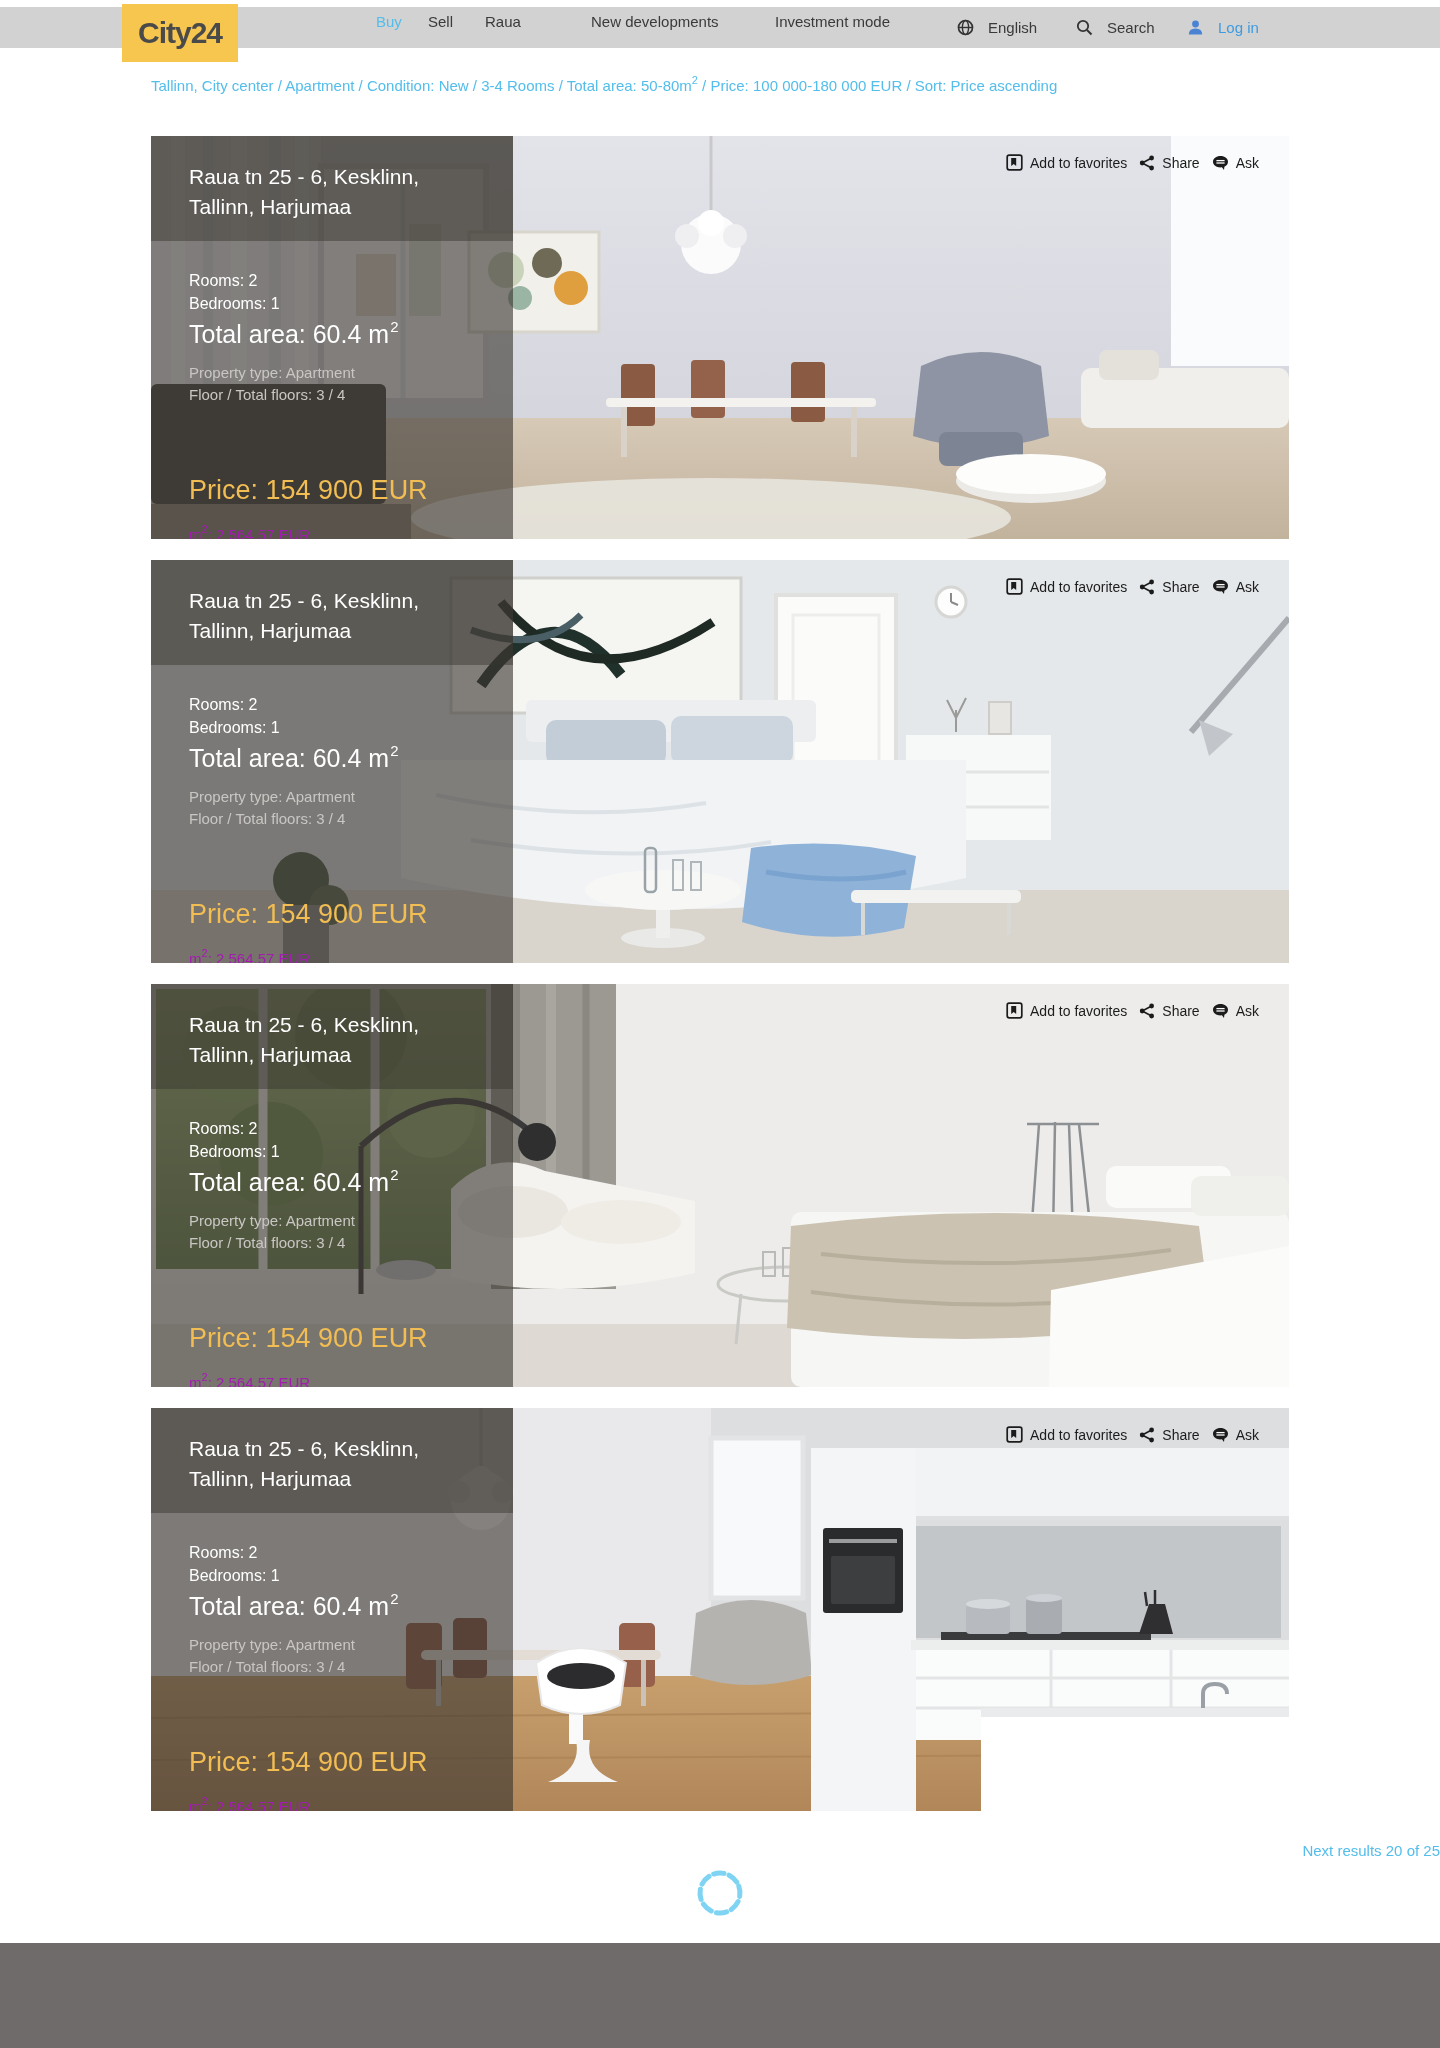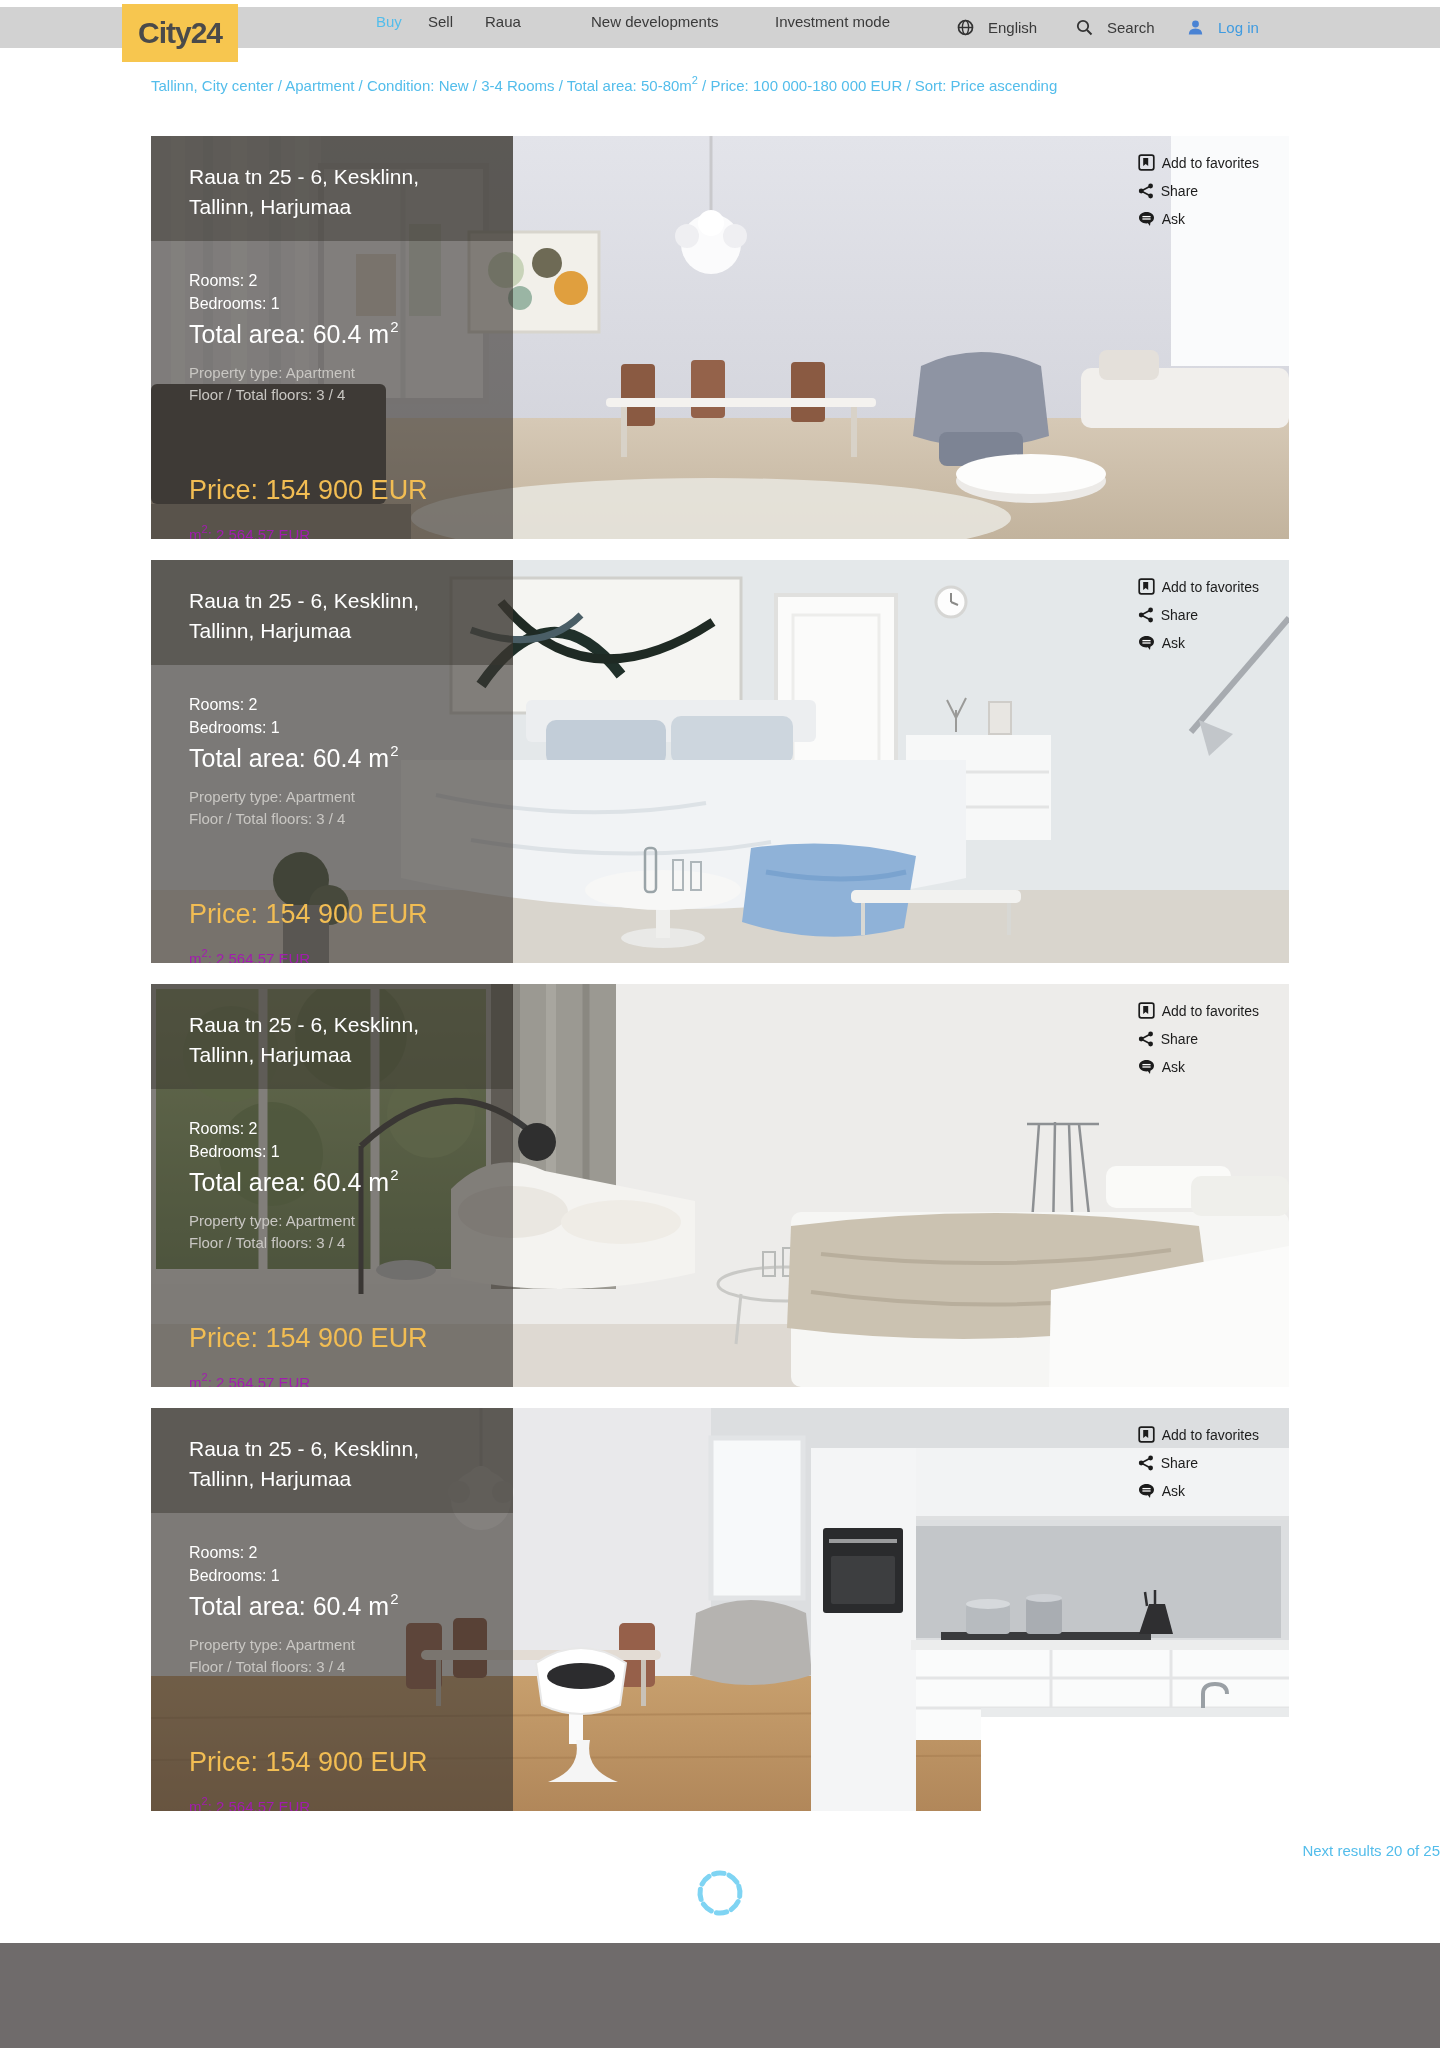--- a/index.html
+++ b/index.html
@@ -43,21 +43,21 @@
   .meta{font-size:16px;line-height:23px}
   .area{font-size:25px;margin-top:5px}
   .area sup{font-size:15px;position:relative;top:-2px;left:1px}
   .sub{font-size:15px;line-height:22px;color:#c9c7c3}
   .sub.first{margin-top:13px}
   .pricebox{position:absolute;left:38px;bottom:18px}
   .price{font-size:27px;color:var(--price-gold);line-height:34px}
   .sqm{font-size:15px;color:#a21caf;margin-top:17px}
   .sqm sup{font-size:11px;position:relative;top:-1px}
   
-  .actions{position:absolute;top:18px;right:30px;display:flex;flex-direction:column;align-items:flex-start;gap:12px}
+  .actions{position:absolute;top:18px;right:30px;display:flex;flex-direction:row;align-items:center;gap:12px}
   .action{display:flex;align-items:center;gap:7px;background:none;border:none;padding:0;
     font-family:inherit;font-size:14px;color:#1c1c1c;cursor:pointer}
   
   .more{margin-top:31px;text-align:right}
   .more-label{font-size:15px;color:var(--accent-blue);cursor:pointer}
   .spinner{margin:10px auto 0 auto;width:48px;height:48px}
   
   .footer{margin-top:26px;width:1440px;height:105px;background:var(--footer-bg)}
 </style>
 </head>

